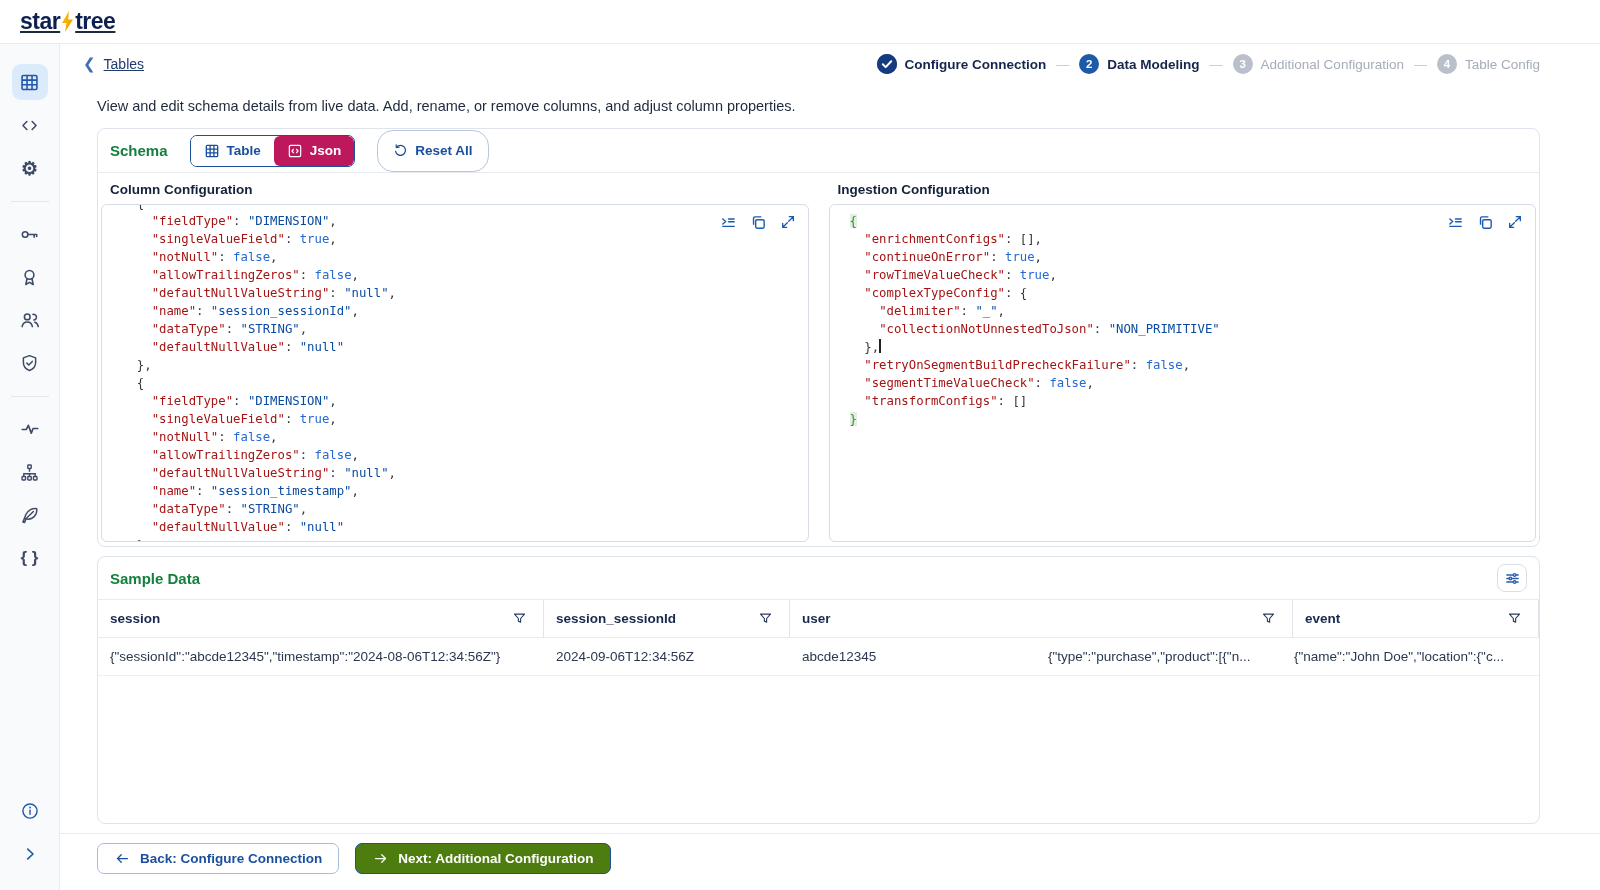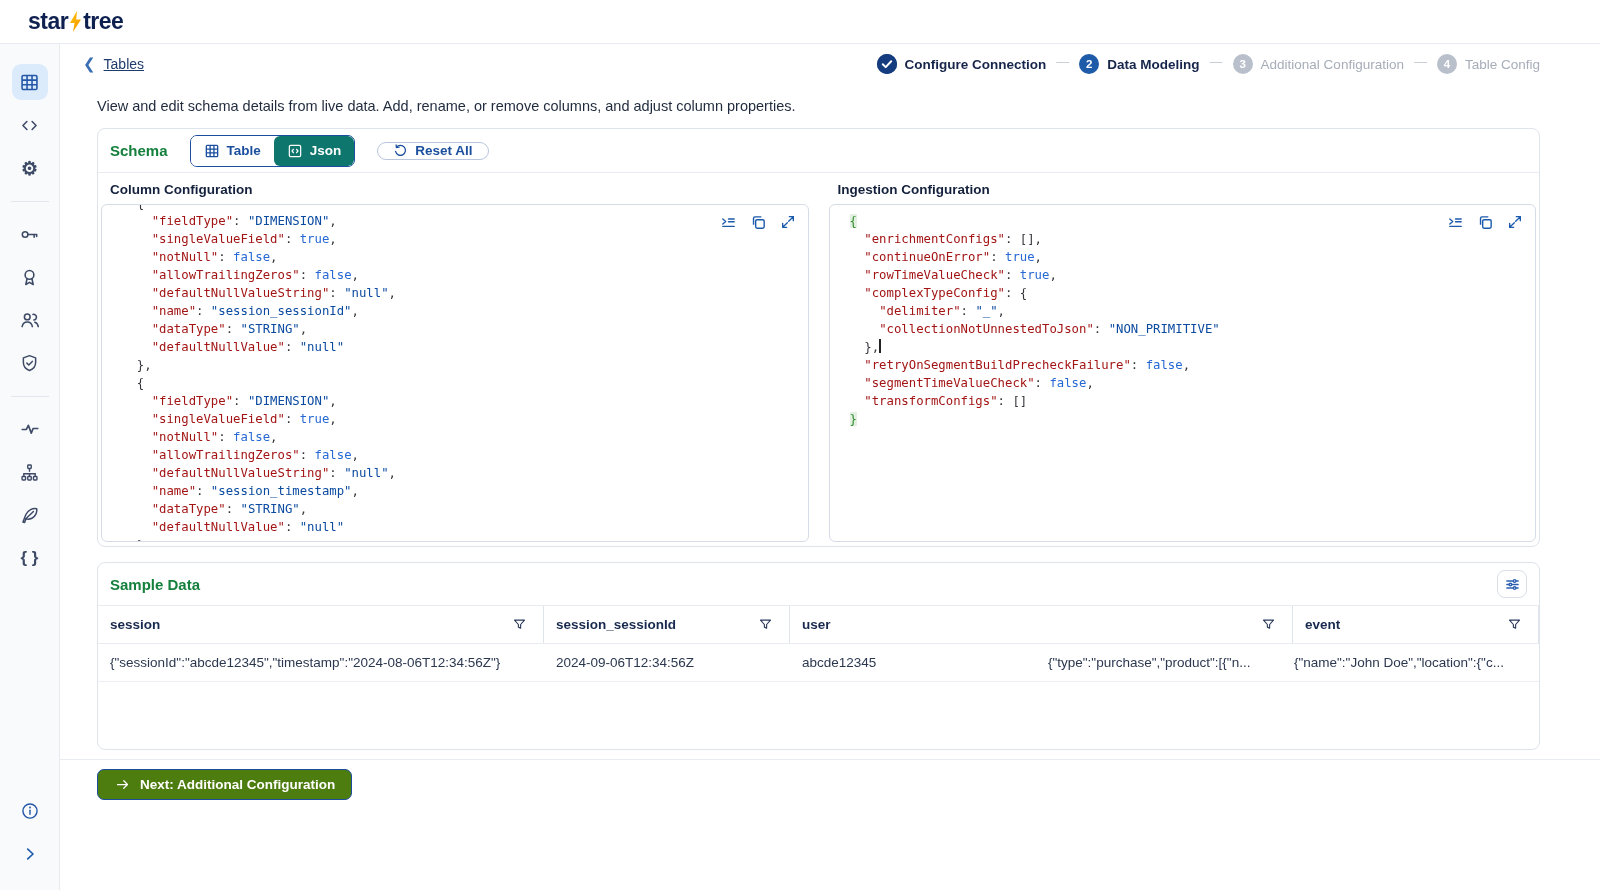--- a/index.html
+++ b/index.html
@@ -1,21 +1,21 @@
 <!DOCTYPE html>
 <html><head>
 <meta charset="utf-8">
 <style>
   * { margin:0; padding:0; box-sizing:border-box; }
   html,body { width:1600px; height:890px; overflow:hidden; background:#fff;
     font-family:"Liberation Sans", sans-serif; color:#1f2a3d; }
 
   
   .topbar { height:44px; display:flex; background:#fff;
-    border-bottom:1px solid #e8ebf0; padding:0 28px; }
+    border-bottom:1px solid #e8ebf0; padding:0 20px;text-decoration:underline; }
   .logo { display:flex; align-items:center; font-weight:800; font-size:23px;
     color:#0e2050; letter-spacing:-0.5px; }
   .logo svg { margin:0 1px; }
   .topbar-right { margin-left:auto; display:flex; align-items:center; gap:14px; }
   .ws-pill { display:flex; align-items:center; gap:8px; border:1px solid #ccd3de;
     border-radius:8px; height:32px; padding:0 12px; min-width:280px; background:#fff; }
   .ws-label { color:#5f6f8f; font-size:13.5px; }
   .ws-value { color:#16254a; font-size:13.5px; font-weight:600; }
   .ws-caret { margin-left:auto; color:#6b7a95; font-size:10px; }
   .avatar { width:30px; height:30px; }
@@ -31,21 +31,21 @@
   .side-spacer { flex:1; }
   .side-item.glyph { font-size:17px; font-weight:600; }
 
   .main { flex:1; overflow:hidden; padding:0 60px 0 23px; }
 
   
   .crumb-row { height:40px; display:flex; align-items:center; }
   .back-link { display:flex; align-items:center; gap:8px; cursor:pointer; }
   .back-chev { color:#3b6fb5; font-size:15px; }
   .crumb-label { color:#1f3a6d; font-size:14px; text-decoration:underline; }
-  .stepper { margin-left:auto; display:flex; }
+  .stepper { margin-left:auto; display:flex; align-items:center; }
   .step { display:flex; align-items:center; gap:8px; }
   .step-dash { color:#c3c9d4; margin:0 10px; font-size:13px; }
   .step-circle { width:20px; height:20px; border-radius:50%; display:flex; align-items:center;
     justify-content:center; color:#fff; font-size:11.5px; font-weight:700; }
   .step.done .step-circle { background:#143c7e; }
   .step.active .step-circle { background:#1d5aa8; }
   .step.todo .step-circle { background:#b9c0cb; }
   .step-label { font-size:13.5px; }
   .step.done .step-label, .step.active .step-label { color:#16254a; font-weight:700; }
   .step.todo .step-label { color:#a6adb8; font-weight:400; }
@@ -54,22 +54,22 @@
 
   
   .card { border:1px solid #dfe3ec; border-radius:8px; margin-left:14px; background:#fff; }
   .schema-card { height:419px; }
   .schema-head { height:43px; display:flex; align-items:center; padding:0 12px; gap:22px; }
   .sec-title { font-size:15px; font-weight:700; color:#15803d; }
   .toggle-group { display:flex; border:1px solid #1b4f9e; border-radius:7px; overflow:hidden; }
   .toggle-btn { height:30px; display:flex; align-items:center; gap:7px; padding:0 13px;
     font-size:13.5px; font-weight:600; cursor:pointer; }
   .toggle-btn.off { background:#fff; color:#1b4f9e; }
-  .toggle-btn.on  { background:#0f766e; color:#fff; border-radius:6px; }
-  .reset-btn { height:18px; display:flex; align-items:center; gap:7px; padding:0 15px;
+  .toggle-btn.on  { background:#be185d; color:#fff; border-radius:6px; }
+  .reset-btn { height:42px; display:flex; align-items:center; gap:7px; padding:0 15px;
     border:1px solid #b9c6dd; border-radius:16px; color:#1b4f9e; font-size:13.5px;
     font-weight:600; background:#fff; cursor:pointer; }
   .schema-divider { border-top:1px solid #e8ebf0; }
   .panels { display:flex; gap:20px; padding:7px 3px 3px 3px; }
   .panel { flex:1; min-width:0; }
   .panel-title { font-size:13.5px; font-weight:700; color:#14213c; margin:2px 0 7px 9px; }
   .editor { position:relative; border:1px solid #d6dce6; border-radius:6px; height:338px;
     overflow:hidden; background:#fff; }
   .editor-icons { position:absolute; top:9px; right:12px; display:flex; gap:13px;
     color:#1c5bab; background:#fff; z-index:2; }
@@ -80,21 +80,21 @@
   .code.pad-top { padding-top:7px; }
   .cl { height:18px; }
   .k { color:#a31515; }
   .s { color:#0b4ba0; }
   .b { color:#2668d4; }
   .p { color:#33353a; }
   .hb { color:#2f8f2f; background:#e3efe0; }
   .cur { display:inline-block; width:1.5px; height:14px; background:#222; vertical-align:-2px; }
 
   
-  .sample-card { margin-top:15px; height:188px; overflow:hidden; }
+  .sample-card { margin-top:9px; height:268px; overflow:hidden; }
   .sample-head { height:42px; display:flex; align-items:center; padding:0 12px; }
   .sample-settings { margin-left:auto; width:30px; height:28px; border:1px solid #d9dfe8;
     border-radius:8px; display:flex; align-items:center; justify-content:center;
     color:#2a5db1; cursor:pointer; background:#fff; }
   .tbl-header { display:flex; border-top:1px solid #e8ebf0; border-bottom:1px solid #e8ebf0;
     height:39px; }
   .th { display:flex; align-items:center; padding:0 0 0 12px; border-right:1px solid #dfe3ea; }
   .th-label { font-size:13.5px; font-weight:600; color:#18294e; }
   .th .funnel { margin-left:auto; margin-right:16px; color:#2b3a5c; }
   .c0 { width:446px; } .c1 { width:246px; } .c2 { width:246px; } .c3 { width:246px; }
@@ -367,20 +367,26 @@
       <div class="tbl-row">
         <div class="td c0">{"sessionId":"abcde12345","timestamp":"2024-08-06T12:34:56Z"}</div>
         <div class="td c1">2024-09-06T12:34:56Z</div>
         <div class="td c2">abcde12345</div>
         <div class="td c3">{"type":"purchase","product":[{"n...</div>
         <div class="td c4">{"name":"John Doe","location":{"c...</div>
       </div>
     </div>
 
     <div class="footer">
+      <button class="btn btn-outline">
+        <svg width="17" height="15" viewBox="0 0 24 24" fill="none" stroke="#1b4f9e" stroke-width="2" stroke-linecap="round" stroke-linejoin="round">
+          <path d="M20 12H4M10 6l-6 6 6 6"></path>
+        </svg>
+        <span>Back: Configure Connection</span>
+      </button>
       <button class="btn btn-primary">
         <svg width="17" height="15" viewBox="0 0 24 24" fill="none" stroke="#fff" stroke-width="2" stroke-linecap="round" stroke-linejoin="round">
           <path d="M4 12h16M14 6l6 6-6 6"></path>
         </svg>
         <span>Next: Additional Configuration</span>
       </button>
     </div>
 
   </div>
 </div>

